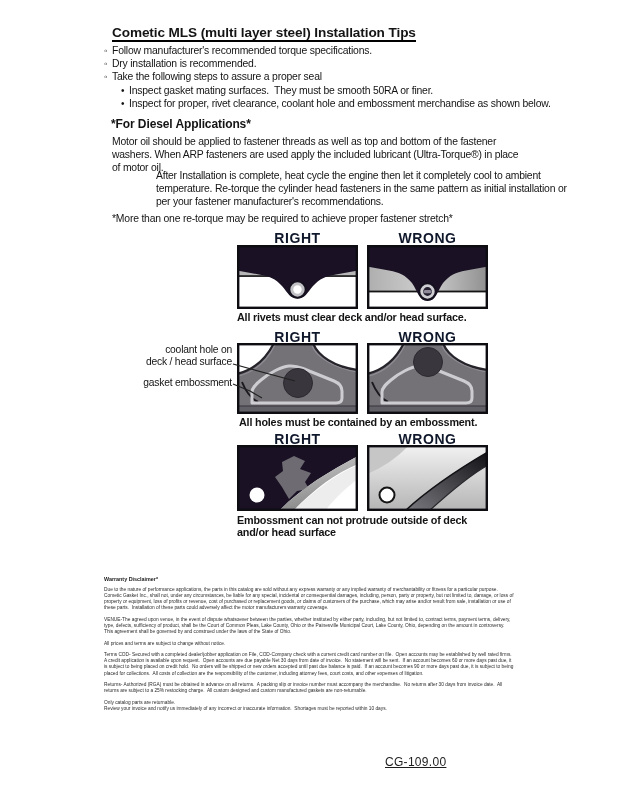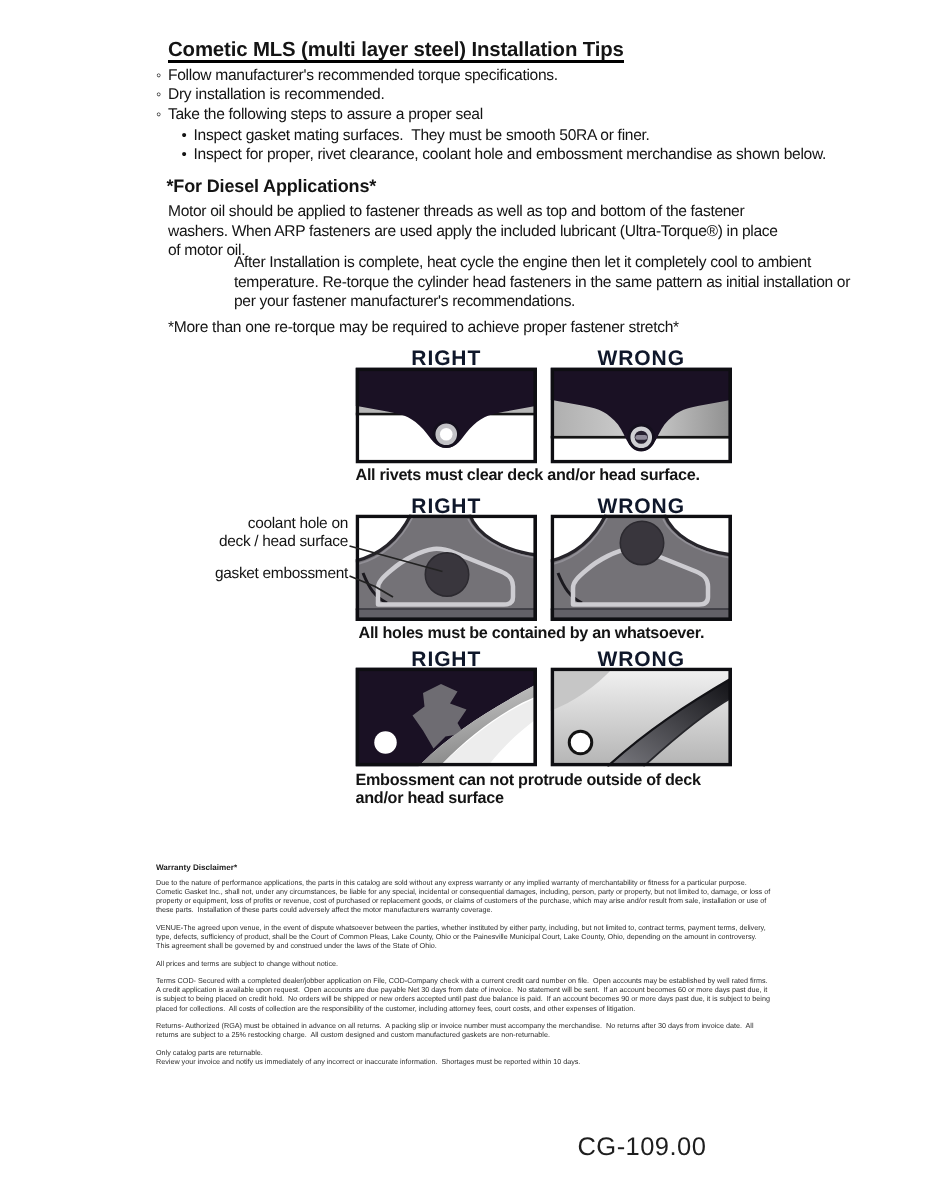--- a/index.html
+++ b/index.html
@@ -28,21 +28,21 @@
   .cap-r2{left:239px;top:416px;}
   .cap-r3{left:237px;top:514px;}
   .ann{width:134px;text-align:right;font-size:10.3px;line-height:11.5px;letter-spacing:-0.2px;}
   .ann-hole{left:98px;top:344px;}
   .ann-emboss{left:98px;top:377px;}
   .ann-lines{left:95px;top:340px;pointer-events:none;}
   .warranty{left:104px;top:576px;width:412px;color:#2b2b2b;}
   .warranty h2{margin:0 0 5px 0;font-size:5.4px;font-weight:bold;color:#1c1c1c;}
   .warranty p{margin:0 0 5.5px 0;font-size:4.8px;line-height:6.1px;white-space:pre-wrap;}
   .warranty p.tight{margin-bottom:0;}
-  .docnum{left:385px;top:755px;font-size:17px;letter-spacing:0.3px;color:#1e1e1e;}
+  .docnum{left:385px;top:755px;font-size:12px;letter-spacing:0.3px;color:#1e1e1e;text-decoration:underline;}
 </style>
 </head>
 <body>
 
 <div class="page">
 
   <h1 class="abs title">Cometic MLS (multi layer steel) Installation Tips</h1>
 
   <div class="abs bullets">
     <div class="b-row"><span class="b-marker">◦</span><span class="b-text">Follow manufacturer's recommended torque specifications.</span></div>
@@ -127,21 +127,21 @@
     <div>coolant hole on</div>
     <div>deck / head surface</div>
   </div>
   <div class="abs ann ann-emboss">gasket embossment</div>
 
   <svg class="abs ann-lines" width="280" height="80" viewBox="0 0 280 80">
     <line x1="138" y1="24" x2="200" y2="41" stroke="#222222" stroke-width="1.2"></line>
     <polyline points="138,44 155,51 167,58" fill="none" stroke="#222222" stroke-width="1.2"></polyline>
   </svg>
 
-  <div class="abs dcaption cap-r2">All holes must be contained by an whatsoever.</div>
+  <div class="abs dcaption cap-r2">All holes must be contained by an embossment.</div>
 
   <div class="abs dlabel col-l r3-lbl">RIGHT</div>
   <div class="abs dlabel col-r r3-lbl">WRONG</div>
 
   <svg class="abs dbox col-l r3-box" width="121" height="66" viewBox="0 0 121 66">
     <defs>
       <linearGradient id="bandG" x1="0" y1="0" x2="0.35" y2="1">
         <stop offset="0" stop-color="#d2d2d2"></stop>
           <stop offset="1" stop-color="#868686"></stop>
       </linearGradient>

